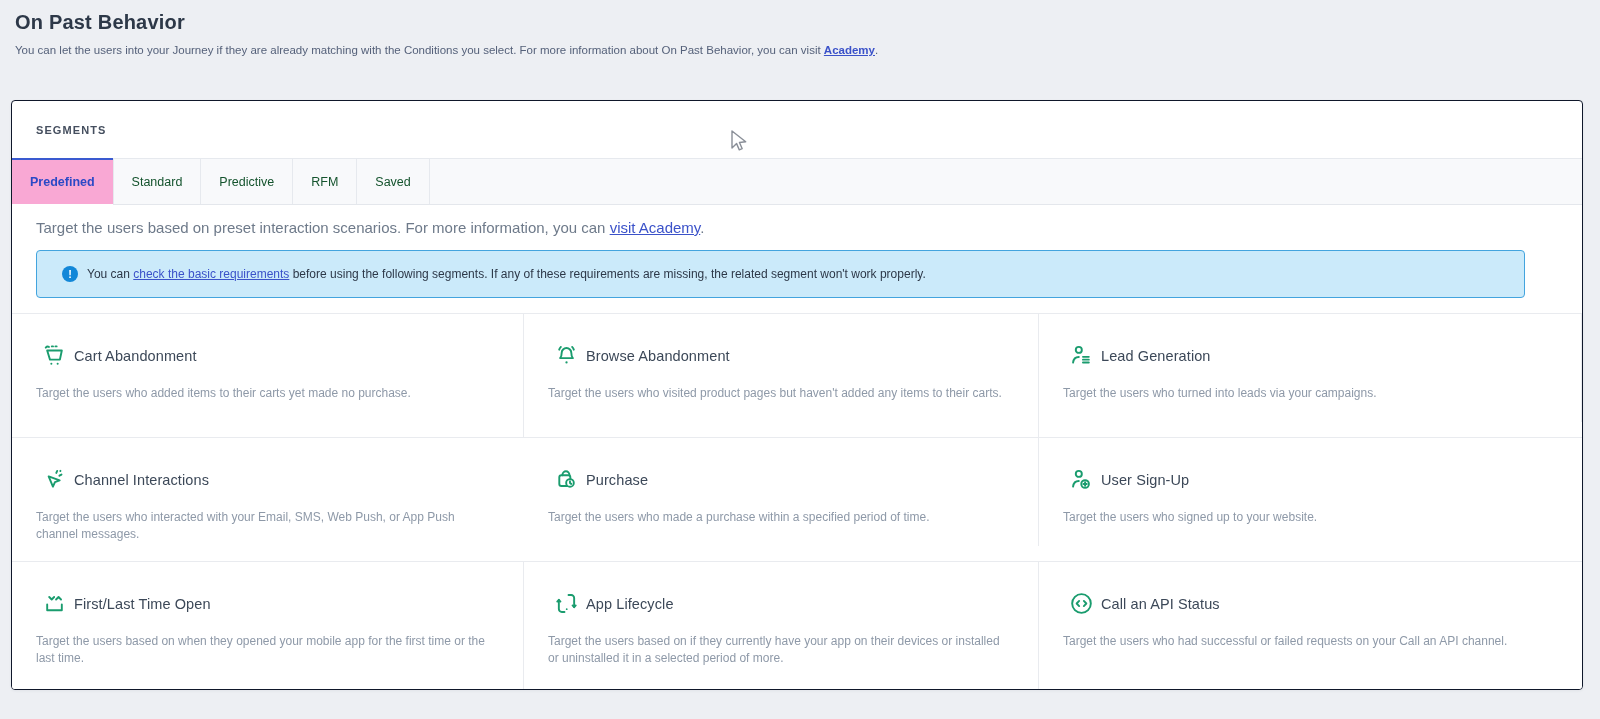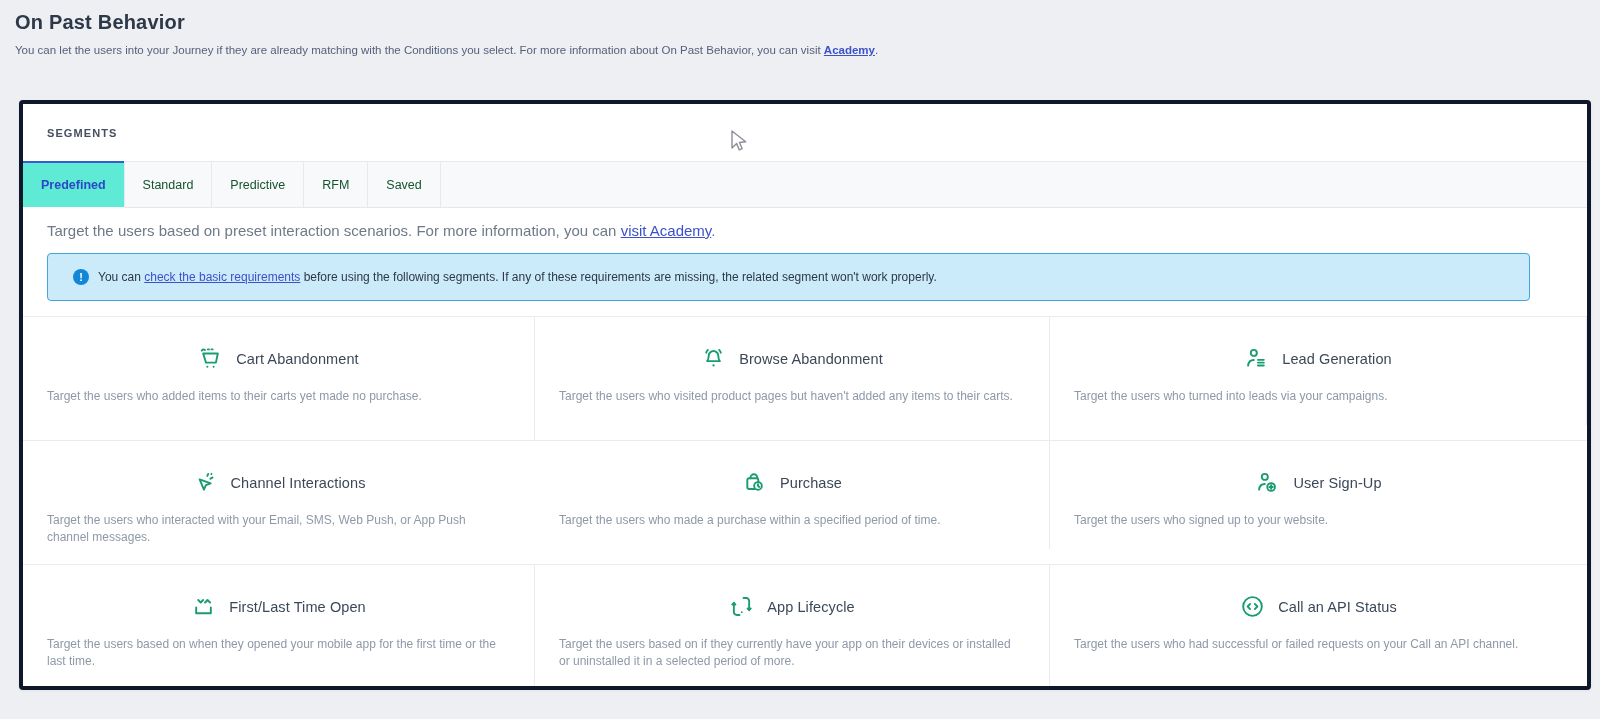--- a/index.html
+++ b/index.html
@@ -15,39 +15,39 @@
 
   
   .page-header { padding:11px 16px 0 15px; }
   .page-title { font-size:20px; font-weight:600; color:#2d3848; letter-spacing:.2px; }
   .page-desc { margin-top:10px; font-size:11.5px; color:#55617a; }
   .link { color:#3b52c9; text-decoration:underline; font-weight:600; }
   .link.normal { font-weight:400; }
 
   
   .panel {
-    position:absolute; left:19px; top:100px;
+    position:absolute; left:11px; top:100px;
     width:1572px; height:590px;
     background:#ffffff;
-    border:4px solid #0f172a; border-radius:4px;
+    border:1px solid #0f172a; border-radius:4px;
     box-shadow:0 1px 3px rgba(40,50,70,.06);
     overflow:hidden;
   }
   .panel-header { height:57px; display:flex; align-items:center; padding:0 24px; }
   .segments-label { font-size:11px; font-weight:700; letter-spacing:1.1px; color:#454f5f; }
 
   
   .tabs { display:flex; height:47px; background:#f8f9fb;
           border-top:1px solid #e6e9ee; border-bottom:1px solid #e4e7ec; }
   .tab {
     display:flex; align-items:center; padding:0 18px;
     font-size:12.5px; color:#14532d; background:#f8f9fb;
     border-right:1px solid #e6e9ee; cursor:pointer; position:relative;
   }
-  .tab.active { background:#5eead4; color:#2b49c6; font-weight:700; }
+  .tab.active { background:#f9a8d4; color:#2b49c6; font-weight:700; }
   .tab.active::before {
     content:""; position:absolute; top:-1px; left:0; right:0; height:2px; background:#3a5ad0;
   }
   .tab.active::after {
     content:""; position:absolute; bottom:-1px; left:0; right:0; height:1px; background:#ffffff;
   }
   .tabs-filler { flex:1; }
 
   
   .pre-grid { padding:14px 24px 0; }
@@ -68,21 +68,21 @@
   .grid { margin-top:15px; display:grid; grid-template-columns:512px 515px auto; }
   .cell {
     border-top:1px solid #e9ebef;
     padding:28px 30px 0 24px;
     cursor:pointer; background:#fff;
   }
   .cell.c1, .cell.c2 { border-right:1px solid #e9ebef; }
   .cell.r1 { height:124px; }
   .cell.r2 { height:109px; }
   .cell.r3 { height:129px; }
-  .card-head { display:flex; align-items:center; gap:12px; margin-left:5px;justify-content:center; }
+  .card-head { display:flex; align-items:center; gap:6px; margin-left:5px; }
   .card-icon { width:27px; height:27px; color:#1a9c6e; flex:0 0 27px; }
   .card-icon svg { width:27px; height:27px; display:block; }
   .card-title { font-size:14.5px; font-weight:500; color:#3c4858; letter-spacing:.1px; }
   .card-desc { margin-top:16px; font-size:12px; color:#8e99a8; line-height:1.45; max-width:465px; }
 
   
   .cursor { position:absolute; left:727px; top:129px; pointer-events:none; }
 </style>
 </head>
 <body>

